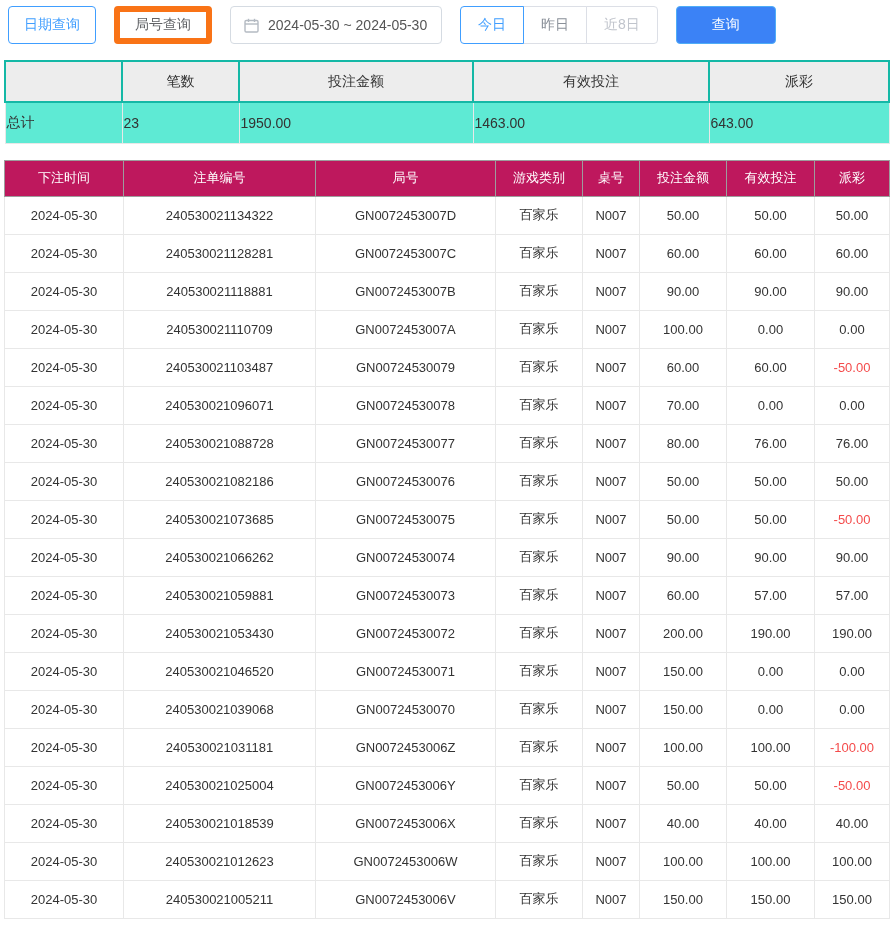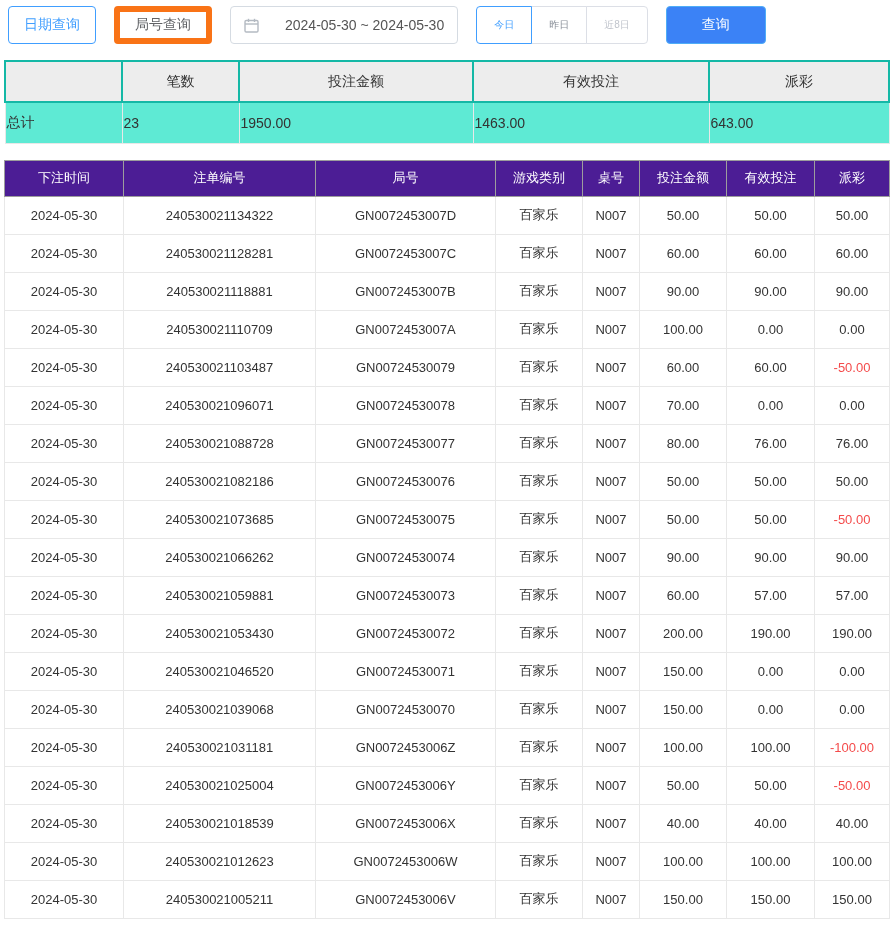--- a/index.html
+++ b/index.html
@@ -13,37 +13,37 @@
   
   .page-header { display:flex; justify-content:space-between; align-items:center; padding:11px 6px 7px 4px; }
   .page-title { font-size:15px; font-weight:bold; margin:0; color:#333; }
   .chevron-btn { border:none; background:none; padding:2px; cursor:pointer; line-height:0; }
 
   
   .filter-bar { display:flex; align-items:flex-start; gap:18px; padding:6px 4px 16px 4px; }
   .btn { height:38px; padding:0 15px; border-radius:4px; font-size:14px; background:#fff; cursor:pointer; font-family:inherit; }
   .outline-blue { border:1px solid #409eff; color:#409eff; }
   .outline-gray { border:6px solid #f97316; color:#606266; }
-  .date-input { display:flex; align-items:center; gap:26px; height:38px; border:1px solid #d5dbe2; border-radius:4px; padding:0 13px; font-size:14px; color:#555; min-width:212px; cursor:pointer; background:#fff; }
+  .date-input { display:flex; align-items:center; gap:9px; height:38px; border:1px solid #d5dbe2; border-radius:4px; padding:0 13px; font-size:14px; color:#555; min-width:212px; cursor:pointer; background:#fff; }
   .cal-icon { line-height:0; display:inline-flex; }
   .btn-group { display:flex; }
-  .grp-btn { height:38px; padding:0 17px; border:1px solid #dcdfe6; background:#fff; font-size:10px; color:#8a9099; margin-left:-1px; cursor:pointer; font-family:inherit; }
+  .grp-btn { height:38px; padding:0 17px; border:1px solid #dcdfe6; background:#fff; font-size:14px; color:#8a9099; margin-left:-1px; cursor:pointer; font-family:inherit; }
   .grp-btn:first-child { border-radius:4px 0 0 4px; margin-left:0; }
   .grp-btn:last-child { border-radius:0 4px 4px 0; }
   .grp-btn.active { border-color:#409eff; color:#409eff; position:relative; z-index:1; }
   .grp-btn.muted { color:#c0c4cc; }
   .btn.primary { background:#3b82f6; border:1px solid #4fadf7; color:#fff; width:100px; padding:8px; }
 
   
   table { border-collapse:collapse; width:886px; table-layout:fixed; }
   .summary-table { margin-bottom:16px; font-size:14px; }
   .summary-table th { background:#ededed; font-weight:normal; height:41px; border:2px solid #14b8a6; text-align:center; color:#333; }
   .summary-table td { height:41px; border:1px solid #e8e8e8; text-align:left; background:#5eead4; }
 
-  .main-table th { background:#4c1d95; color:#fff; font-weight:normal; font-size:13px; height:36px; border:1px solid #9d9d9d; text-align:center; }
+  .main-table th { background:#be185d; color:#fff; font-weight:normal; font-size:13px; height:36px; border:1px solid #9d9d9d; text-align:center; }
   .main-table td { height:38px; border:1px solid #e8e8e8; text-align:center; font-size:13px; color:#333; background:#fff; }
   .main-table td.negative { color:#f44b4b; }
 </style>
 </head>
 <body>
 
 <div class="page">
 
 
   <div class="filter-bar">

